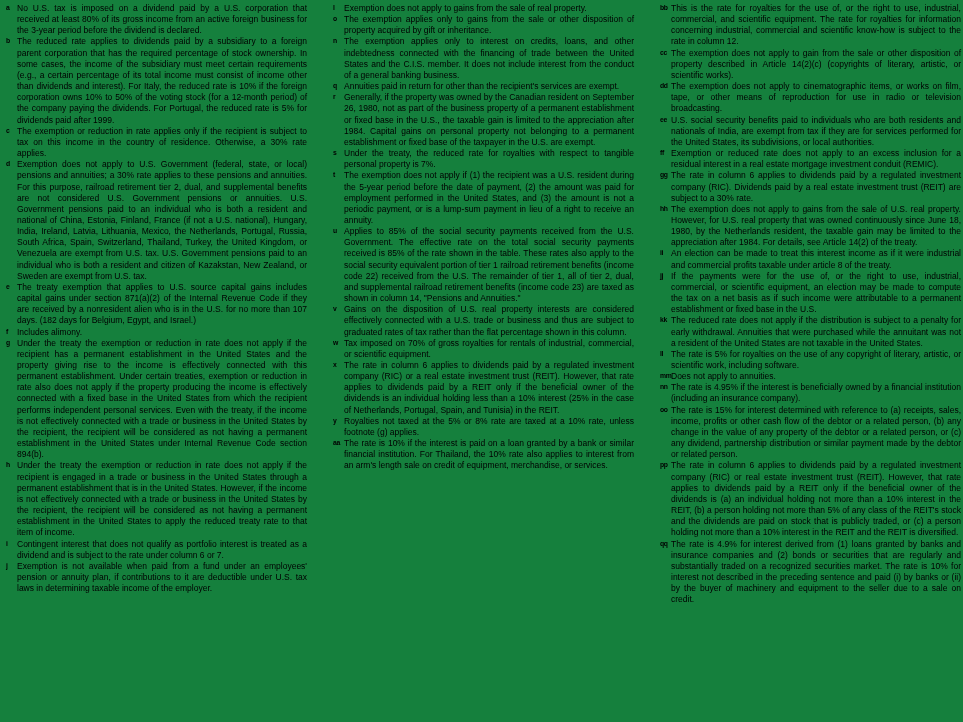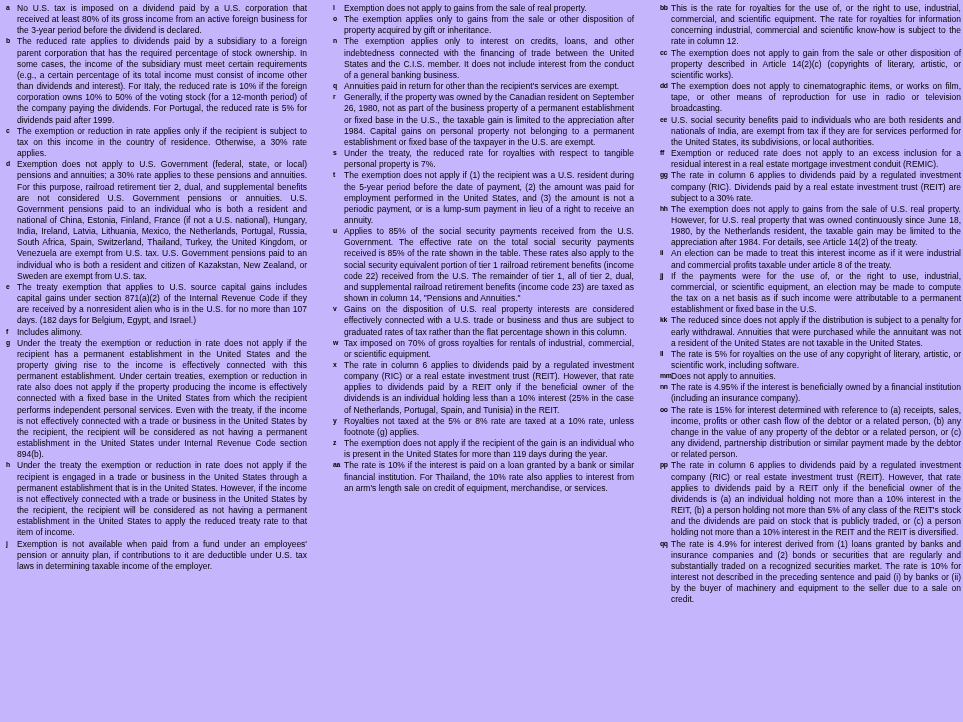--- a/index.html
+++ b/index.html
@@ -1,19 +1,19 @@
 <!DOCTYPE html>
 <html><head>
 <meta charset="utf-8">
 <style>
   html, body { margin: 0; padding: 0; background: #ffffff; }
   .page {
     width: 963px;
     height: 722px;
-    background: #c4b5fd;
+    background: #15803d;
     overflow: hidden;
     box-sizing: border-box;
     padding: 3px 0 0 4px;
     font-family: "Liberation Sans", "DejaVu Sans", sans-serif;
     font-size: 8.5px;
     line-height: 11.15px;
     color: #000000;
     -webkit-font-smoothing: none;
   }
   .columns { display: flex; gap: 24px; }
@@ -40,49 +40,49 @@
   <div class="columns">
     <div class="column">
         <div class="footnote"><span class="marker">a</span><span>No U.S. tax is imposed on a dividend paid by a U.S. corporation that received at least 80% of its gross income from an active foreign business for the 3-year period before the dividend is declared.</span></div>
         <div class="footnote"><span class="marker">b</span><span>The reduced rate applies to dividends paid by a subsidiary to a foreign parent corporation that has the required percentage of stock ownership. In some cases, the income of the subsidiary must meet certain requirements (e.g., a certain percentage of its total income must consist of income other than dividends and interest). For Italy, the reduced rate is 10% if the foreign corporation owns 10% to 50% of the voting stock (for a 12-month period) of the company paying the dividends. For Portugal, the reduced rate is 5% for dividends paid after 1999.</span></div>
         <div class="footnote"><span class="marker">c</span><span>The exemption or reduction in rate applies only if the recipient is subject to tax on this income in the country of residence. Otherwise, a 30% rate applies.</span></div>
         <div class="footnote"><span class="marker">d</span><span>Exemption does not apply to U.S. Government (federal, state, or local) pensions and annuities; a 30% rate applies to these pensions and annuities. For this purpose, railroad retirement tier 2, dual, and supplemental benefits are not considered U.S. Government pensions or annuities. U.S. Government pensions paid to an individual who is both a resident and national of China, Estonia, Finland, France (if not a U.S. national), Hungary, India, Ireland, Latvia, Lithuania, Mexico, the Netherlands, Portugal, Russia, South Africa, Spain, Switzerland, Thailand, Turkey, the United Kingdom, or Venezuela are exempt from U.S. tax. U.S. Government pensions paid to an individual who is both a resident and citizen of Kazakstan, New Zealand, or Sweden are exempt from U.S. tax.</span></div>
         <div class="footnote"><span class="marker">e</span><span>The treaty exemption that applies to U.S. source capital gains includes capital gains under section 871(a)(2) of the Internal Revenue Code if they are received by a nonresident alien who is in the U.S. for no more than 107 days. (182 days for Belgium, Egypt, and Israel.)</span></div>
         <div class="footnote"><span class="marker">f</span><span>Includes alimony.</span></div>
         <div class="footnote"><span class="marker">g</span><span>Under the treaty the exemption or reduction in rate does not apply if the recipient has a permanent establishment in the United States and the property giving rise to the income is effectively connected with this permanent establishment. Under certain treaties, exemption or reduction in rate also does not apply if the property producing the income is effectively connected with a fixed base in the United States from which the recipient performs independent personal services. Even with the treaty, if the income is not effectively connected with a trade or business in the United States by the recipient, the recipient will be considered as not having a permanent establishment in the United States under Internal Revenue Code section 894(b).</span></div>
         <div class="footnote"><span class="marker">h</span><span>Under the treaty the exemption or reduction in rate does not apply if the recipient is engaged in a trade or business in the United States through a permanent establishment that is in the United States. However, if the income is not effectively connected with a trade or business in the United States by the recipient, the recipient will be considered as not having a permanent establishment in the United States to apply the reduced treaty rate to that item of income.</span></div>
+        <div class="footnote"><span class="marker">i</span><span>Contingent interest that does not qualify as portfolio interest is treated as a dividend and is subject to the rate under column 6 or 7.</span></div>
         <div class="footnote"><span class="marker">j</span><span>Exemption is not available when paid from a fund under an employees' pension or annuity plan, if contributions to it are deductible under U.S. tax laws in determining taxable income of the employer.</span></div>
       </div>
     <div class="column">
         <div class="footnote"><span class="marker">l</span><span>Exemption does not apply to gains from the sale of real property.</span></div>
         <div class="footnote"><span class="marker">o</span><span>The exemption applies only to gains from the sale or other disposition of property acquired by gift or inheritance.</span></div>
         <div class="footnote"><span class="marker">n</span><span>The exemption applies only to interest on credits, loans, and other indebtedness connected with the financing of trade between the United States and the C.I.S. member. It does not include interest from the conduct of a general banking business.</span></div>
         <div class="footnote"><span class="marker">q</span><span>Annuities paid in return for other than the recipient's services are exempt.</span></div>
         <div class="footnote"><span class="marker">r</span><span>Generally, if the property was owned by the Canadian resident on September 26, 1980, not as part of the business property of a permanent establishment or fixed base in the U.S., the taxable gain is limited to the appreciation after 1984. Capital gains on personal property not belonging to a permanent establishment or fixed base of the taxpayer in the U.S. are exempt.</span></div>
         <div class="footnote"><span class="marker">s</span><span>Under the treaty, the reduced rate for royalties with respect to tangible personal property is 7%.</span></div>
         <div class="footnote"><span class="marker">t</span><span>The exemption does not apply if (1) the recipient was a U.S. resident during the 5-year period before the date of payment, (2) the amount was paid for employment performed in the United States, and (3) the amount is not a periodic payment, or is a lump-sum payment in lieu of a right to receive an annuity.</span></div>
         <div class="footnote"><span class="marker">u</span><span>Applies to 85% of the social security payments received from the U.S. Government. The effective rate on the total social security payments received is 85% of the rate shown in the table. These rates also apply to the social security equivalent portion of tier 1 railroad retirement benefits (income code 22) received from the U.S. The remainder of tier 1, all of tier 2, dual, and supplemental railroad retirement benefits (income code 23) are taxed as shown in column 14, "Pensions and Annuities."</span></div>
         <div class="footnote"><span class="marker">v</span><span>Gains on the disposition of U.S. real property interests are considered effectively connected with a U.S. trade or business and thus are subject to graduated rates of tax rather than the flat percentage shown in this column.</span></div>
         <div class="footnote"><span class="marker">w</span><span>Tax imposed on 70% of gross royalties for rentals of industrial, commercial, or scientific equipment.</span></div>
         <div class="footnote"><span class="marker">x</span><span>The rate in column 6 applies to dividends paid by a regulated investment company (RIC) or a real estate investment trust (REIT). However, that rate applies to dividends paid by a REIT only if the beneficial owner of the dividends is an individual holding less than a 10% interest (25% in the case of Netherlands, Portugal, Spain, and Tunisia) in the REIT.</span></div>
         <div class="footnote"><span class="marker">y</span><span>Royalties not taxed at the 5% or 8% rate are taxed at a 10% rate, unless footnote (g) applies.</span></div>
-        <div class="footnote"><span class="marker">z</span><span>The exemption does not apply if the recipient of the gain is an individual who is present in the United States for more than 119 days during the year.</span></div>
         <div class="footnote"><span class="marker">aa</span><span>The rate is 10% if the interest is paid on a loan granted by a bank or similar financial institution. For Thailand, the 10% rate also applies to interest from an arm's length sale on credit of equipment, merchandise, or services.</span></div>
       </div>
     <div class="column">
         <div class="footnote"><span class="marker">bb</span><span>This is the rate for royalties for the use of, or the right to use, industrial, commercial, and scientific equipment. The rate for royalties for information concerning industrial, commercial and scientific know-how is subject to the rate in column 12.</span></div>
         <div class="footnote"><span class="marker">cc</span><span>The exemption does not apply to gain from the sale or other disposition of property described in Article 14(2)(c) (copyrights of literary, artistic, or scientific works).</span></div>
         <div class="footnote"><span class="marker">dd</span><span>The exemption does not apply to cinematographic items, or works on film, tape, or other means of reproduction for use in radio or television broadcasting.</span></div>
         <div class="footnote"><span class="marker">ee</span><span>U.S. social security benefits paid to individuals who are both residents and nationals of India, are exempt from tax if they are for services performed for the United States, its subdivisions, or local authorities.</span></div>
         <div class="footnote"><span class="marker">ff</span><span>Exemption or reduced rate does not apply to an excess inclusion for a residual interest in a real estate mortgage investment conduit (REMIC).</span></div>
         <div class="footnote"><span class="marker">gg</span><span>The rate in column 6 applies to dividends paid by a regulated investment company (RIC). Dividends paid by a real estate investment trust (REIT) are subject to a 30% rate.</span></div>
         <div class="footnote"><span class="marker">hh</span><span>The exemption does not apply to gains from the sale of U.S. real property. However, for U.S. real property that was owned continuously since June 18, 1980, by the Netherlands resident, the taxable gain may be limited to the appreciation after 1984. For details, see Article 14(2) of the treaty.</span></div>
         <div class="footnote"><span class="marker">ii</span><span>An election can be made to treat this interest income as if it were industrial and commercial profits taxable under article 8 of the treaty.</span></div>
         <div class="footnote"><span class="marker">jj</span><span>If the payments were for the use of, or the right to use, industrial, commercial, or scientific equipment, an election may be made to compute the tax on a net basis as if such income were attributable to a permanent establishment or fixed base in the U.S.</span></div>
-        <div class="footnote"><span class="marker">kk</span><span>The reduced since does not apply if the distribution is subject to a penalty for early withdrawal. Annuities that were purchased while the annuitant was not a resident of the United States are not taxable in the United States.</span></div>
+        <div class="footnote"><span class="marker">kk</span><span>The reduced rate does not apply if the distribution is subject to a penalty for early withdrawal. Annuities that were purchased while the annuitant was not a resident of the United States are not taxable in the United States.</span></div>
         <div class="footnote"><span class="marker">ll</span><span>The rate is 5% for royalties on the use of any copyright of literary, artistic, or scientific work, including software.</span></div>
         <div class="footnote"><span class="marker">mm</span><span>Does not apply to annuities.</span></div>
         <div class="footnote"><span class="marker">nn</span><span>The rate is 4.95% if the interest is beneficially owned by a financial institution (including an insurance company).</span></div>
         <div class="footnote"><span class="marker">oo</span><span>The rate is 15% for interest determined with reference to (a) receipts, sales, income, profits or other cash flow of the debtor or a related person, (b) any change in the value of any property of the debtor or a related person, or (c) any dividend, partnership distribution or similar payment made by the debtor or related person.</span></div>
         <div class="footnote"><span class="marker">pp</span><span>The rate in column 6 applies to dividends paid by a regulated investment company (RIC) or real estate investment trust (REIT). However, that rate applies to dividends paid by a REIT only if the beneficial owner of the dividends is (a) an individual holding not more than a 10% interest in the REIT, (b) a person holding not more than 5% of any class of the REIT's stock and the dividends are paid on stock that is publicly traded, or (c) a person holding not more than a 10% interest in the REIT and the REIT is diversified.</span></div>
         <div class="footnote"><span class="marker">qq</span><span>The rate is 4.9% for interest derived from (1) loans granted by banks and insurance companies and (2) bonds or securities that are regularly and substantially traded on a recognized securities market. The rate is 10% for interest not described in the preceding sentence and paid (i) by banks or (ii) by the buyer of machinery and equipment to the seller due to a sale on credit.</span></div>
       </div>
   </div>
 </div>
 

